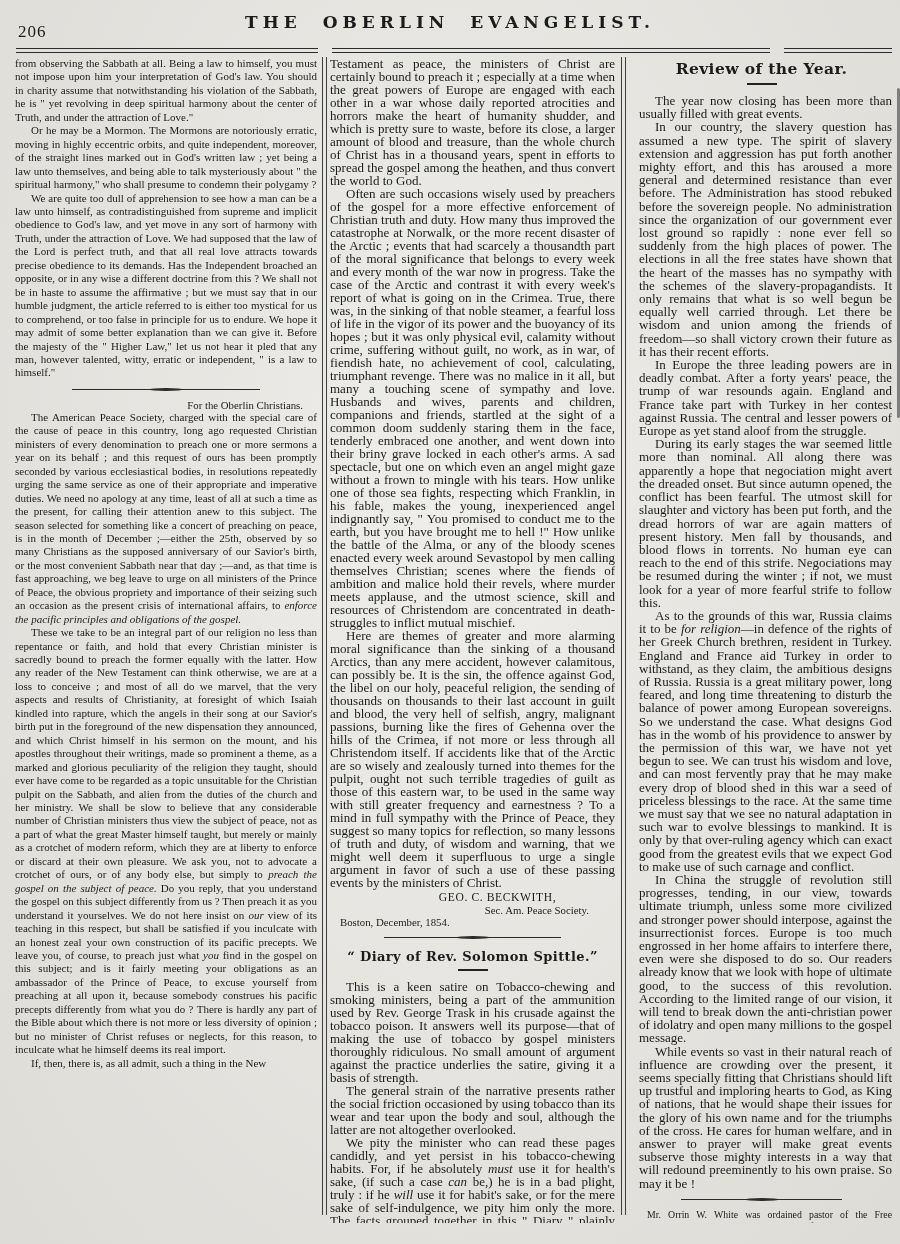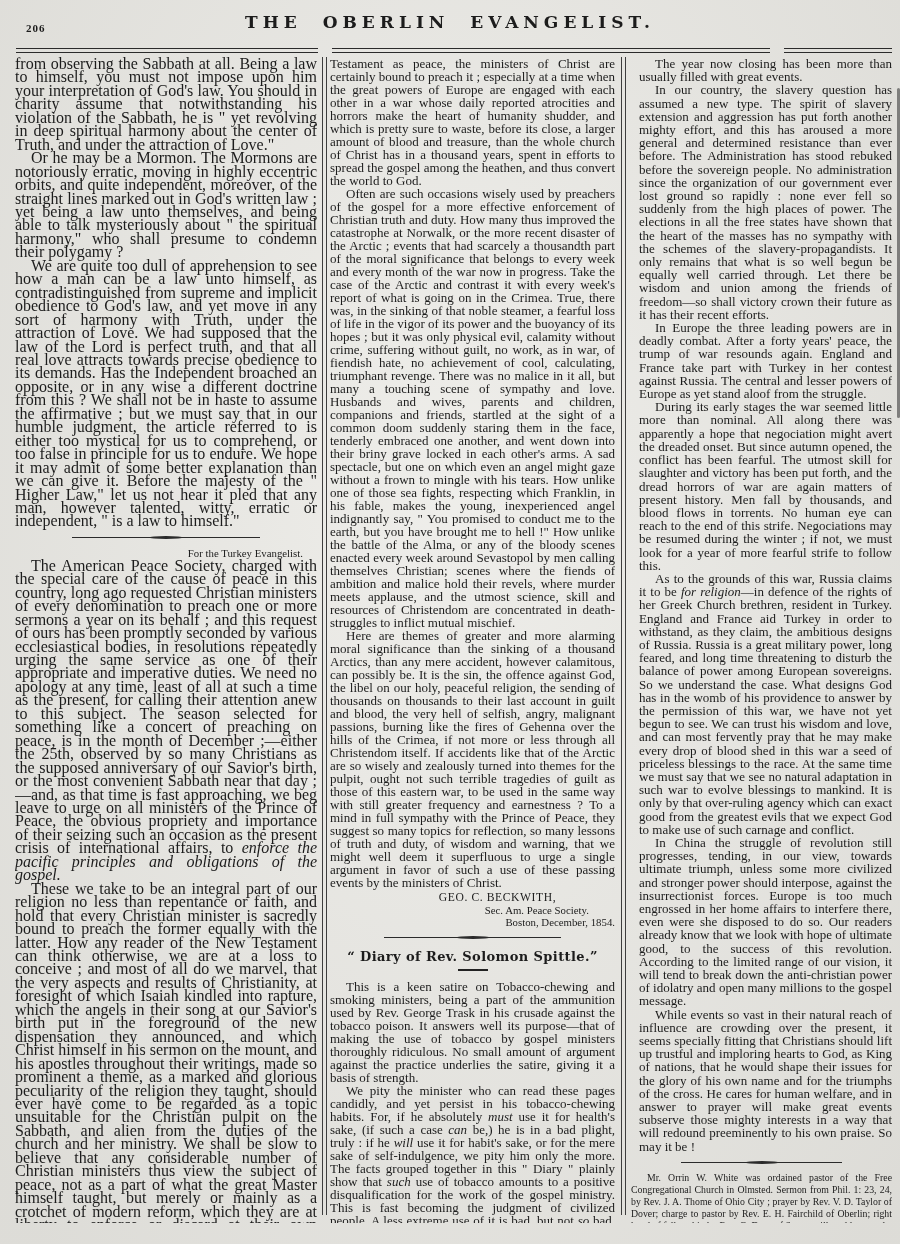--- a/index.html
+++ b/index.html
@@ -4,99 +4,101 @@
 <style>
   html,body{margin:0;padding:0;}
   body{
     width:900px;height:1244px;position:relative;overflow:hidden;
     background:#e9e8e3;
     background-image:radial-gradient(ellipse at 50% 40%, rgba(255,255,255,.25), rgba(0,0,0,.05) 95%);
     font-family:"Liberation Serif", serif;
     color:#1c1c1c;
     -webkit-font-smoothing:antialiased;
   }
-  .page-num{position:absolute;left:26px;top:22px;font-size:11px;font-weight:bold;letter-spacing:1px;}
+  .page-num{position:absolute;left:18px;top:22px;font-size:17px;font-weight:normal;letter-spacing:1px;}
   .masthead{position:absolute;left:0;top:12px;width:100%;text-align:center;
     font-family:"DejaVu Serif", serif;font-size:17px;font-weight:bold;
     letter-spacing:5px;word-spacing:10px;}
   .head-rule{position:absolute;top:48px;left:16px;right:8px;display:flex;gap:14px;}
   .head-rule .seg{border-top:1px solid #2b2b2b;border-bottom:1px solid #2b2b2b;height:3px;}
   .seg1{flex:0 0 302px;} .seg2{flex:1 1 auto;} .seg3{flex:0 0 108px;}
 
   .columns{position:absolute;top:57px;left:15px;width:877px;height:1166px;display:flex;}
   .col{overflow:hidden;height:100%;}
   .col1{width:302px;margin-right:13px;}
   .col2{width:285px;margin-right:16px;}
   .col3{width:261px;}
 
   .v-divider{position:absolute;top:57px;height:1158px;width:3px;
     border-left:1px solid #3d3d3d;border-right:1px solid #3d3d3d;}
   .vd1{left:322px;} .vd2{left:621px;}
   .edge-smudge{position:absolute;right:0;top:88px;width:3px;height:330px;background:#4a4a4a;opacity:.65;border-radius:2px;}
 
   .para{margin:0;text-align:justify;}
-  .col1 .para{font-size:16px;line-height:13.45px;}
+  .col1 .para{font-size:11px;line-height:13.45px;}
   .col2 .para{font-size:13px;line-height:13.0px;}
   .col3 .para{font-size:13px;line-height:13.2px;margin-left:8px;}
   .indent{text-indent:16px;}
   .para-small{margin:0;text-align:justify;font-size:9.8px;line-height:12.0px;}
 
   .headline{font-family:"DejaVu Serif", serif;text-align:center;font-weight:bold;
     font-size:15px;margin:8px 0 9px;letter-spacing:.4px;}
   .with-rule::after{content:"";display:block;width:30px;border-top:2px solid #222;margin:5px auto 0;}
   .col3 .headline{font-size:15.5px;margin-top:2px;}
   .col2 .headline{font-size:13px;}
 
   .art-rule{position:relative;height:6px;margin:7px auto 6px;width:62%;}
   .art-rule::before{content:"";position:absolute;left:0;right:0;top:2px;border-top:1px solid #2b2b2b;}
   .art-rule::after{content:"";position:absolute;left:50%;top:1px;width:34px;height:3px;margin-left:-17px;
     background:#2b2b2b;border-radius:50%;}
 
   .credit{margin:2px 0 0;text-align:right;padding-right:14px;font-size:10.8px;}
   .sig{margin:2px 0 0;text-align:center;padding-left:50px;font-size:11.6px;letter-spacing:.6px;}
   .sig2{margin:0;text-align:right;padding-right:26px;font-size:10.8px;}
-  .dateline{margin:0;text-indent:10px;font-size:10.8px;text-align:right;}
+  .dateline{margin:0;text-indent:10px;font-size:10.8px;}
   .end-credit{margin:0;text-align:left;padding-right:8px;font-size:10.2px;font-weight:bold;}
 </style>
 </head>
 <body>
 
 <div class="page-num">206</div>
 <div class="masthead">THE OBERLIN EVANGELIST.</div>
 
 <div class="head-rule">
   <div class="seg seg1"></div>
   <div class="seg seg2"></div>
   <div class="seg seg3"></div>
 </div>
 
 <div class="columns">
   <div class="col col1">
       <p class="para">from observing the Sabbath at all.  Being a law to himself, you must not impose upon him your interpretation of God's law.  You should in charity assume that notwithstanding his violation of the Sabbath, he is " yet revolving in deep spiritual harmony about the center of Truth, and under the attraction of Love."</p>
       <p class="para indent">Or he may be a Mormon.  The Mormons are notoriously erratic, moving in highly eccentric orbits, and quite independent, moreover, of the straight lines marked out in God's written law ; yet being a law unto themselves, and being able to talk mysteriously about " the spiritual harmony," who shall presume to condemn their polygamy ?</p>
       <p class="para indent">We are quite too dull of apprehension to see how a man can be a law unto himself, as contradistinguished from supreme and implicit obedience to God's law, and yet move in any sort of harmony with Truth, under the attraction of Love.  We had supposed that the law of the Lord is perfect truth, and that all real love attracts towards precise obedience to its demands.  Has the Independent broached an opposite, or in any wise a different doctrine from this ?  We shall not be in haste to assume the affirmative ; but we must say that in our humble judgment, the article referred to is either too mystical for us to comprehend, or too false in principle for us to endure.  We hope it may admit of some better explanation than we can give it.  Before the majesty of the " Higher Law," let us not hear it pled that any man, however talented, witty, erratic or independent, " is a law to himself."</p>
       <div class="art-rule"></div>
-      <p class="credit">For the Turkey Evangelist.</p>
+      <p class="credit">For the Oberlin Christians.</p>
       <p class="para indent">The American Peace Society, charged with the special care of the cause of peace in this country, long ago requested Christian ministers of every denomination to preach one or more sermons a year on its behalf ; and this request of ours has been promptly seconded by various ecclesiastical bodies, in resolutions repeatedly urging the same service as one of their appropriate and imperative duties.  We need no apology at any time, least of all at such a time as the present, for calling their attention anew to this subject.  The season selected for something like a concert of preaching on peace, is in the month of December ;—either the 25th, observed by so many Christians as the supposed anniversary of our Savior's birth, or the most convenient Sabbath near that day ;—and, as that time is fast approaching, we beg leave to urge on all ministers of the Prince of Peace, the obvious propriety and importance of their seizing such an occasion as the present crisis of international affairs, to <i>enforce the pacific principles and obligations of the gospel.</i></p>
       <p class="para indent">These we take to be an integral part of our religion no less than repentance or faith, and hold that every Christian minister is sacredly bound to preach the former equally with the latter.  How any reader of the New Testament can think otherwise, we are at a loss to conceive ; and most of all do we marvel, that the very aspects and results of Christianity, at foresight of which Isaiah kindled into rapture, which the angels in their song at our Savior's birth put in the foreground of the new dispensation they announced, and which Christ himself in his sermon on the mount, and his apostles throughout their writings, made so prominent a theme, as a marked and glorious peculiarity of the religion they taught, should ever have come to be regarded as a topic unsuitable for the Christian pulpit on the Sabbath, and alien from the duties of the church and her ministry.  We shall be slow to believe that any considerable number of Christian ministers thus view the subject of peace, not as a part of what the great Master himself taught, but merely or mainly as a crotchet of modern reform, which they are at liberty to enforce or discard at their own pleasure.  We ask you, not to advocate a crotchet of ours, or of any body else, but simply to <i>preach the gospel on the subject of peace.</i>  Do you reply, that you understand the gospel on this subject differently from us ? Then preach it as you understand it yourselves.  We do not here insist on <i>our</i> view of its teaching in this respect, but shall be satisfied if you inculcate with an honest zeal your own construction of its pacific precepts.  We leave you, of course, to preach just what <i>you</i> find in the gospel on this subject; and is it fairly meeting your obligations as an ambassador of the Prince of Peace, to excuse yourself from preaching at all upon it, because somebody construes his pacific precepts differently from what you do ?  There is hardly any part of the Bible about which there is not more or less diversity of opinion ; but no minister of Christ refuses or neglects, for this reason, to inculcate what he himself deems its real import.</p>
       <p class="para indent">If, then, there is, as all admit, such a thing in the New</p>
     </div>
   <div class="col col2">
       <p class="para">Testament as peace, the ministers of Christ are certainly bound to preach it ; especially at a time when the great powers of Europe are engaged with each other in a war whose daily reported atrocities and horrors make the heart of humanity shudder, and which is pretty sure to waste, before its close, a larger amount of blood and treasure, than the whole church of Christ has in a thousand years, spent in efforts to spread the gospel among the heathen, and thus convert the world to God.</p>
       <p class="para indent">Often are such occasions wisely used by preachers of the gospel for a more effective enforcement of Christian truth and duty.  How many thus improved the catastrophe at Norwalk, or the more recent disaster of the Arctic ; events that had scarcely a thousandth part of the moral significance that belongs to every week and every month of the war now in progress.  Take the case of the Arctic and contrast it with every week's report of what is going on in the Crimea.  True, there was, in the sinking of that noble steamer, a fearful loss of life in the vigor of its power and the buoyancy of its hopes ; but it was only physical evil, calamity without crime, suffering without guilt, no work, as in war, of fiendish hate, no achievement of cool, calculating, triumphant revenge.  There was no malice in it all, but many a touching scene of sympathy and love.  Husbands and wives, parents and children, companions and friends, startled at the sight of a common doom suddenly staring them in the face, tenderly embraced one another, and went down into their briny grave locked in each other's arms.  A sad spectacle, but one on which even an angel might gaze without a frown to mingle with his tears.  How unlike one of those sea fights, respecting which Franklin, in his fable, makes the young, inexperienced angel indignantly say, " You promised to conduct me to the earth, but you have brought me to hell !"  How unlike the battle of the Alma, or any of the bloody scenes enacted every week around Sevastopol by men calling themselves Christian; scenes where the fiends of ambition and malice hold their revels, where murder meets applause, and the utmost science, skill and resources of Christendom are concentrated in death-struggles to inflict mutual mischief.</p>
       <p class="para indent">Here are themes of greater and more alarming moral significance than the sinking of a thousand Arctics, than any mere accident, however calamitous, can possibly be. It is the sin, the offence against God, the libel on our holy, peaceful religion, the sending of thousands on thousands to their last account in guilt and blood, the very hell of selfish, angry, malignant passions, burning like the fires of Gehenna over the hills of the Crimea, if not more or less through all Christendom itself.  If accidents like that of the Arctic are so wisely and zealously turned into themes for the pulpit, ought not such terrible tragedies of guilt as those of this eastern war, to be used in the same way with still greater frequency and earnestness ?  To a mind in full sympathy with the Prince of Peace, they suggest so many topics for reflection, so many lessons of truth and duty, of wisdom and warning, that we might well deem it superfluous to urge a single argument in favor of such a use of these passing events by the ministers of Christ.</p>
       <p class="sig">GEO. C. BECKWITH,</p>
       <p class="sig2">Sec. Am. Peace Society.</p>
       <p class="dateline">Boston, December, 1854.</p>
       <div class="art-rule"></div>
       <h2 class="headline with-rule">“ Diary of Rev. Solomon Spittle.”</h2>
       <p class="para indent">This is a keen satire on Tobacco-chewing and smoking ministers, being a part of the ammunition used by Rev. George Trask in his crusade against the tobacco poison.  It answers well its purpose—that of making the use of tobacco by gospel ministers thoroughly ridiculous.  No small amount of argument against the practice underlies the satire, giving it a basis of strength.</p>
+      <p class="para indent">The general strain of the narrative presents rather the social friction occasioned by using tobacco than its wear and tear upon the body and soul, although the latter are not altogether overlooked.</p>
       <p class="para indent">We pity the minister who can read these pages candidly, and yet persist in his tobacco-chewing habits. For, if he absolutely <i>must</i> use it for health's sake, (if such a case <i>can</i> be,) he is in a bad plight, truly : if he <i>will</i> use it for habit's sake, or for the mere sake of self-indulgence, we pity him only the more.  The facts grouped together in this " Diary " plainly show that <i>such</i> use of tobacco amounts to a positive disqualification for the work of the gospel ministry.  This is fast becoming the judgment of civilized people.  A less extreme use of it is bad, but not <i>so</i> bad.  We would not say that <i>any</i> and <i>all</i> use of the article disqualifies for the sacred office, but that <i>such</i> a use does, we see no room to doubt.  The tendency of the practice being evermore from bad to worse, we most urgently implore our friends to abandon it while yet they may.</p>
     </div>
   <div class="col col3">
+      <h2 class="headline with-rule">Review of the Year.</h2>
       <p class="para indent">The year now closing has been more than usually filled with great events.</p>
       <p class="para indent">In our country, the slavery question has assumed a new type.  The spirit of slavery extension and aggression has put forth another mighty effort, and this has aroused a more general and determined resistance than ever before.  The Administration has stood rebuked before the sovereign people.  No administration since the organization of our government ever lost ground so rapidly : none ever fell so suddenly from the high places of power.  The elections in all the free states have shown that the heart of the masses has no sympathy with the schemes of the slavery-propagandists.  It only remains that what is so well begun be equally well carried through.  Let there be wisdom and union among the friends of freedom—so shall victory crown their future as it has their recent efforts.</p>
       <p class="para indent">In Europe the three leading powers are in deadly combat.  After a forty years' peace, the trump of war resounds again.  England and France take part with Turkey in her contest against Russia.  The central and lesser powers of Europe as yet stand aloof from the struggle.</p>
       <p class="para indent">During its early stages the war seemed little more than nominal.  All along there was apparently a hope that negociation might avert the dreaded onset.  But since autumn opened, the conflict has been fearful.  The utmost skill for slaughter and victory has been put forth, and the dread horrors of war are again matters of present history.  Men fall by thousands, and blood flows in torrents.  No human eye can reach to the end of this strife.  Negociations may be resumed during the winter ; if not, we must look for a year of more fearful strife to follow this.</p>
       <p class="para indent">As to the grounds of this war, Russia claims it to be <i>for religion</i>—in defence of the rights of her Greek Church brethren, resident in Turkey.  England and France aid Turkey in order to withstand, as they claim, the ambitious designs of Russia.  Russia is a great military power, long feared, and long time threatening to disturb the balance of power among European sovereigns.  So we understand the case.  What designs God has in the womb of his providence to answer by the permission of this war, we have not yet begun to see.  We can trust his wisdom and love, and can most fervently pray that he may make every drop of blood shed in this war a seed of priceless blessings to the race.  At the same time we must say that we see no natural adaptation in such war to evolve blessings to mankind.  It is only by that over-ruling agency which can exact good from the greatest evils that we expect God to make use of such carnage and conflict.</p>
       <p class="para indent">In China the struggle of revolution still progresses, tending, in our view, towards ultimate triumph, unless some more civilized and stronger power should interpose, against the insurrectionist forces.  Europe is too much engrossed in her home affairs to interfere there, even were she disposed to do so.  Our readers already know that we look with hope of ultimate good, to the success of this revolution.  According to the limited range of our vision, it will tend to break down the anti-christian power of idolatry and open many millions to the gospel message.</p>
       <p class="para indent">While events so vast in their natural reach of influence are crowding over the present, it seems specially fitting that Christians should lift up trustful and imploring hearts to God, as King of nations, that he would shape their issues for the glory of his own name and for the triumphs of the cross.  He cares for human welfare, and in answer to prayer will make great events subserve those mighty interests in a way that will redound preeminently to his own praise.  So may it be !</p>
       <div class="art-rule"></div>
       <p class="para-small indent">Mr. Orrin W. White was ordained pastor of the Free Congregational Church in Olmsted.  Sermon from Phil. 1: 23, 24, by Rev. J. A. Thome of Ohio City ; prayer by Rev. V. D. Taylor of Dover; charge to pastor by Rev. E. H. Fairchild of Oberlin; right hand of fellowship by Rev. G. Dana of Strongsville; address to the church and people by Rev. John Keep of Oberlin.</p>
       <p class="end-credit">Com.</p>

